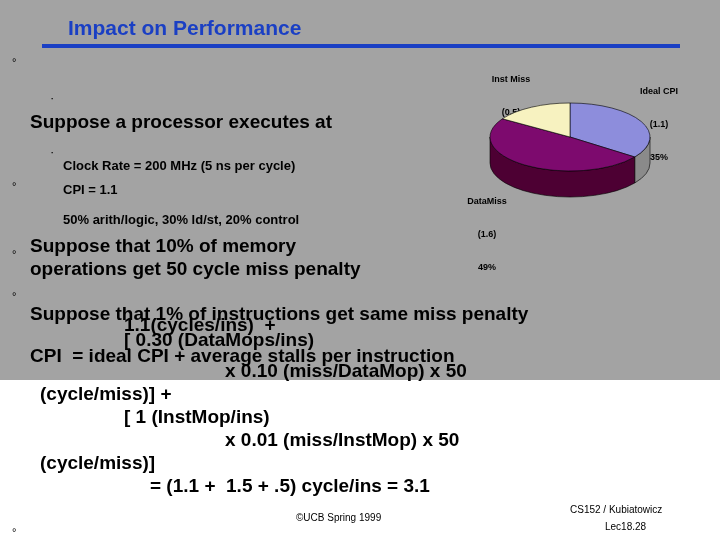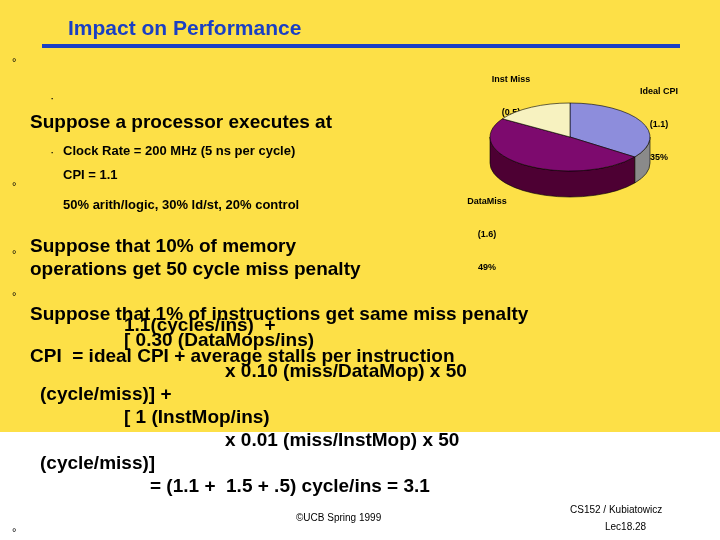--- a/index.html
+++ b/index.html
@@ -11,22 +11,22 @@
     width: 720px;
     height: 540px;
     position: relative;
     overflow: hidden;
     font-family: "Liberation Sans", sans-serif;
     color: #000000;
   }
   #slide {
     position: absolute;
     left: 0; top: 0;
-    width: 720px; height: 432px;
-    background: #fde047;
+    width: 720px; height: 380px;
+    background: #a3a3a3;
   }
 
   
   .title {
     position: absolute;
     left: 68px;
     top: 16px;
     font-size: 21px;
     font-weight: bold;
     color: #1a3fc4;
@@ -76,20 +76,21 @@
     line-height: 1;
     color: #000;
   }
   .subbullet .txt {
     display: block;
     margin-left: 13px;
     font-size: 13px;
     font-weight: bold;
     line-height: 16px;
     color: #000;
+    margin-top: 15px;
   }
 
   
   #b1  { left: 12px; top: 56px;  width: 430px; }
   #sb1 { left: 50px; top: 89px;  width: 390px; }
   #sb2 { left: 50px; top: 113px; width: 390px; }
   #sb3 { left: 50px; top: 143px; width: 390px; }
 
   #b2  { left: 12px; top: 180px; width: 430px; }
   #b3  { left: 12px; top: 248px; width: 700px; }

